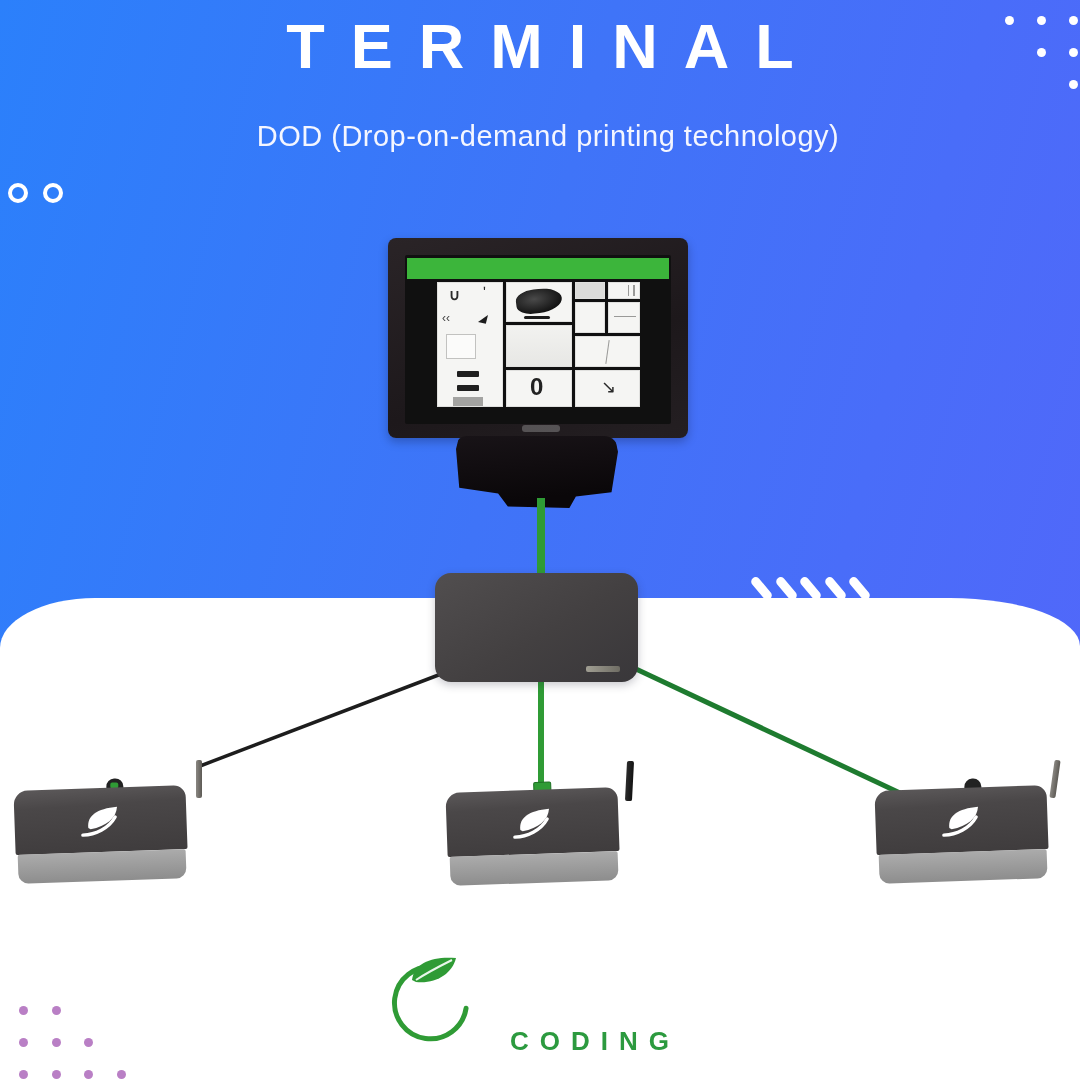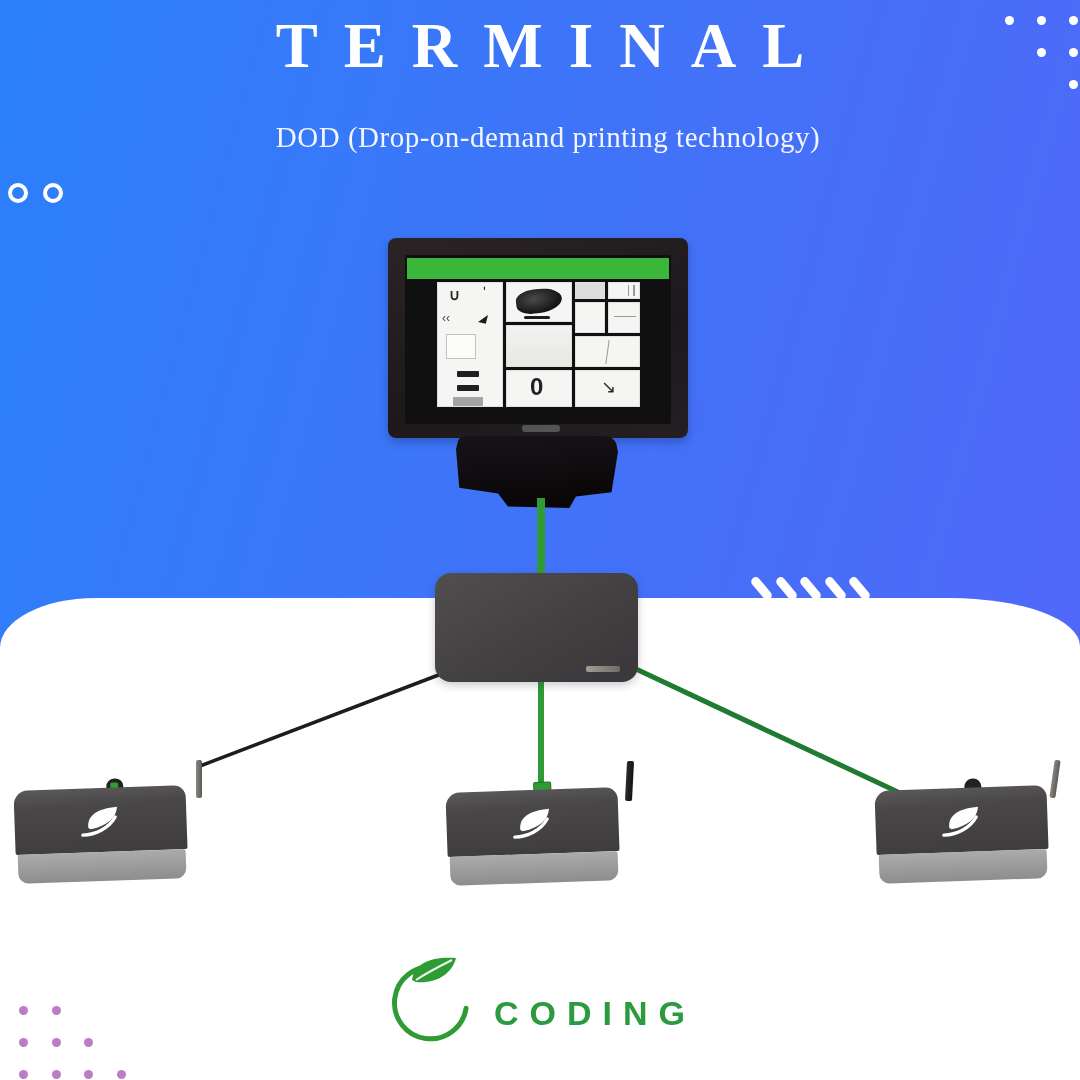--- a/index.html
+++ b/index.html
@@ -2,21 +2,21 @@
 <html><head>
 <meta charset="utf-8">
 <style>
   html,body{margin:0;padding:0;background:#222;}
   #canvas{
     position:relative;width:1080px;height:1080px;overflow:hidden;
     font-family:"Liberation Sans",sans-serif;
     background:linear-gradient(105deg,#2b80fb 0%,#3f74f8 45%,#5366fa 100%);
   }
   
-  .hero{position:absolute;top:0;left:0;width:100%;text-align:center;color:#ffffff;font-family:Liberation Serif, serif;}
+  .hero{position:absolute;top:0;left:0;width:100%;text-align:center;color:#ffffff;}
   .hero-title{
     margin:0;padding-top:10px;padding-left:26px;
     font-size:63px;font-weight:800;letter-spacing:26px;color:#fff;
   }
   .hero-subtitle{
     margin:0;margin-top:38px;padding-left:16px;
     font-size:29px;font-weight:400;letter-spacing:.5px;color:#f4f6ff;
   }
   
   .dot{position:absolute;width:9px;height:9px;border-radius:50%;}
@@ -78,22 +78,22 @@
   .clip .clip-green{position:absolute;left:4px;top:4px;width:8px;height:6px;background:#2f9b35;border-radius:2px;}
   .connector-green{position:absolute;width:16px;height:14px;background:#2f9b35;border:1px solid #1d6f24;border-radius:2px;}
   
   .brand{position:absolute;left:380px;top:948px;width:330px;height:110px;}
   .brand-name{
     position:absolute;left:58px;top:2px;width:272px;text-align:center;
     font-family:"DejaVu Serif",serif;font-style:italic;font-weight:700;
     font-size:58px;color:#5d5d5d;letter-spacing:1px;
   }
   .brand-tagline{
-    position:absolute;left:100px;top:46px;width:230px;text-align:center;
-    font-size:34px;font-weight:700;color:#2c9a3f;letter-spacing:11px;
+    position:absolute;left:100px;top:78px;width:230px;text-align:center;
+    font-size:26px;font-weight:700;color:#2c9a3f;letter-spacing:11px;
   }
 </style>
 </head>
 <body>
 
 <div id="canvas">
 
   <div class="hero">
     <h1 class="hero-title">TERMINAL</h1>
     <p class="hero-subtitle">DOD (Drop-on-demand printing technology)</p>

